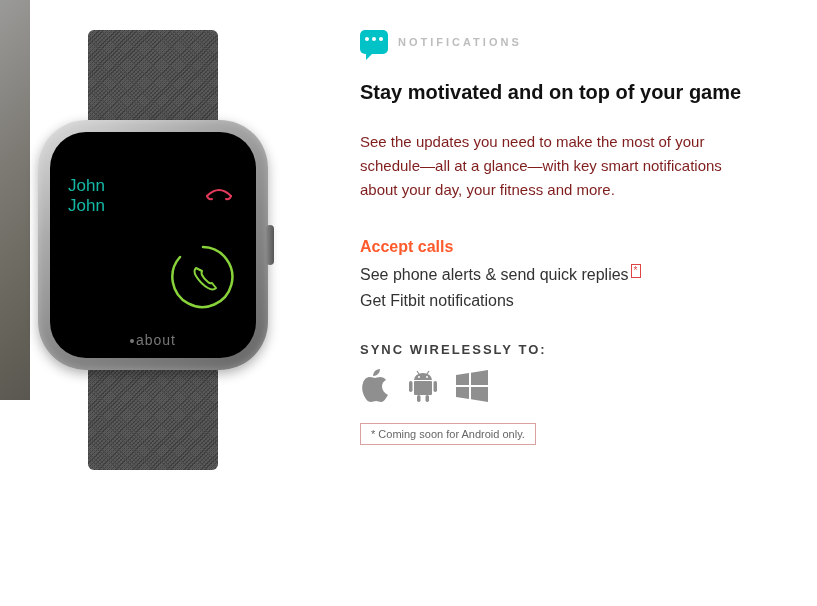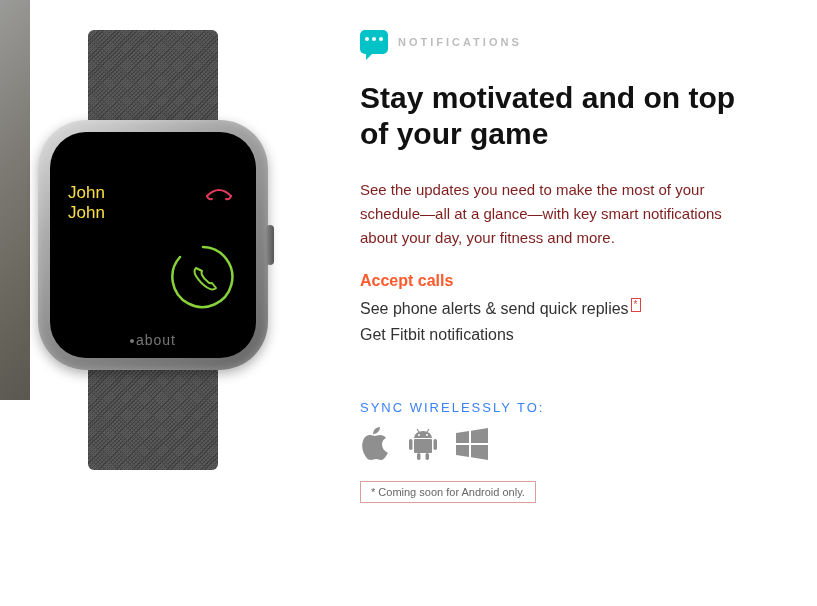--- a/index.html
+++ b/index.html
@@ -72,23 +72,23 @@
     overflow: hidden;
     padding: 42px 18px 10px 18px;
     color: #fff;
   }
   .screen .label {
     font-size: 13px;
     color: #eee;
   }
   .screen .caller {
     font-size: 17px;
-    color: #fde047;
+    color: #14b8a6;
     line-height: 1.15;
-    margin-top: 9px;
+    margin-top: 2px;
   }
   .decline-icon {
     position: absolute;
     right: 22px;
     top: 54px;
   }
   .accept-icon {
     position: absolute;
     right: 18px;
     bottom: 42px;
@@ -136,60 +136,60 @@
     position:absolute;top:7px;left:5px;display:flex;gap:3px;
   }
   .chat-dots span{width:4px;height:4px;background:#fff;border-radius:50%;}
   .section-text {
     font-size: 11px;
     letter-spacing: 3px;
     color: #bdbdbd;
     font-weight: 600;
   }
   .headline {
-    font-size: 30px;
+    font-size: 20px;
     font-weight: 700;
     color: #111;
     margin-top: 26px;
     line-height: 1.2;
     max-width: 400px;
   }
   .body-text {
     font-size: 15px;
     color: #7f1d1d;
     margin-top: 26px;
     line-height: 1.6;
     max-width: 370px;
   }
   .features {
-    margin-top: 22px;
+    margin-top: 36px;
     font-size: 16px;
   }
   .feat-row {
     margin-bottom: 8px;
     color: #333;
     position: relative;
   }
   .feat-active { color: #ff5a2c; font-weight: 600; }
   .asterisk-box {
     display:inline-block;
     border:1px solid #d44;
     font-size:10px;
     line-height:10px;
     padding:1px 2px;
     color:#d44;
     vertical-align: super;
     margin-left:2px;
   }
   .sync-label {
-    margin-top: 56px;
+    margin-top: 32px;
     font-size: 13px;
     letter-spacing: 2px;
-    color: #3b82f6;
-    font-weight: 400;
+    color: #404040;
+    font-weight: 700;
   }
   .platforms {
     margin-top: 12px;
     display: flex;
     gap: 18px;
     align-items: center;
   }
   .platform-icon { color: #8f8f8f; }
   .footnote-box {
     margin-top: 16px;

